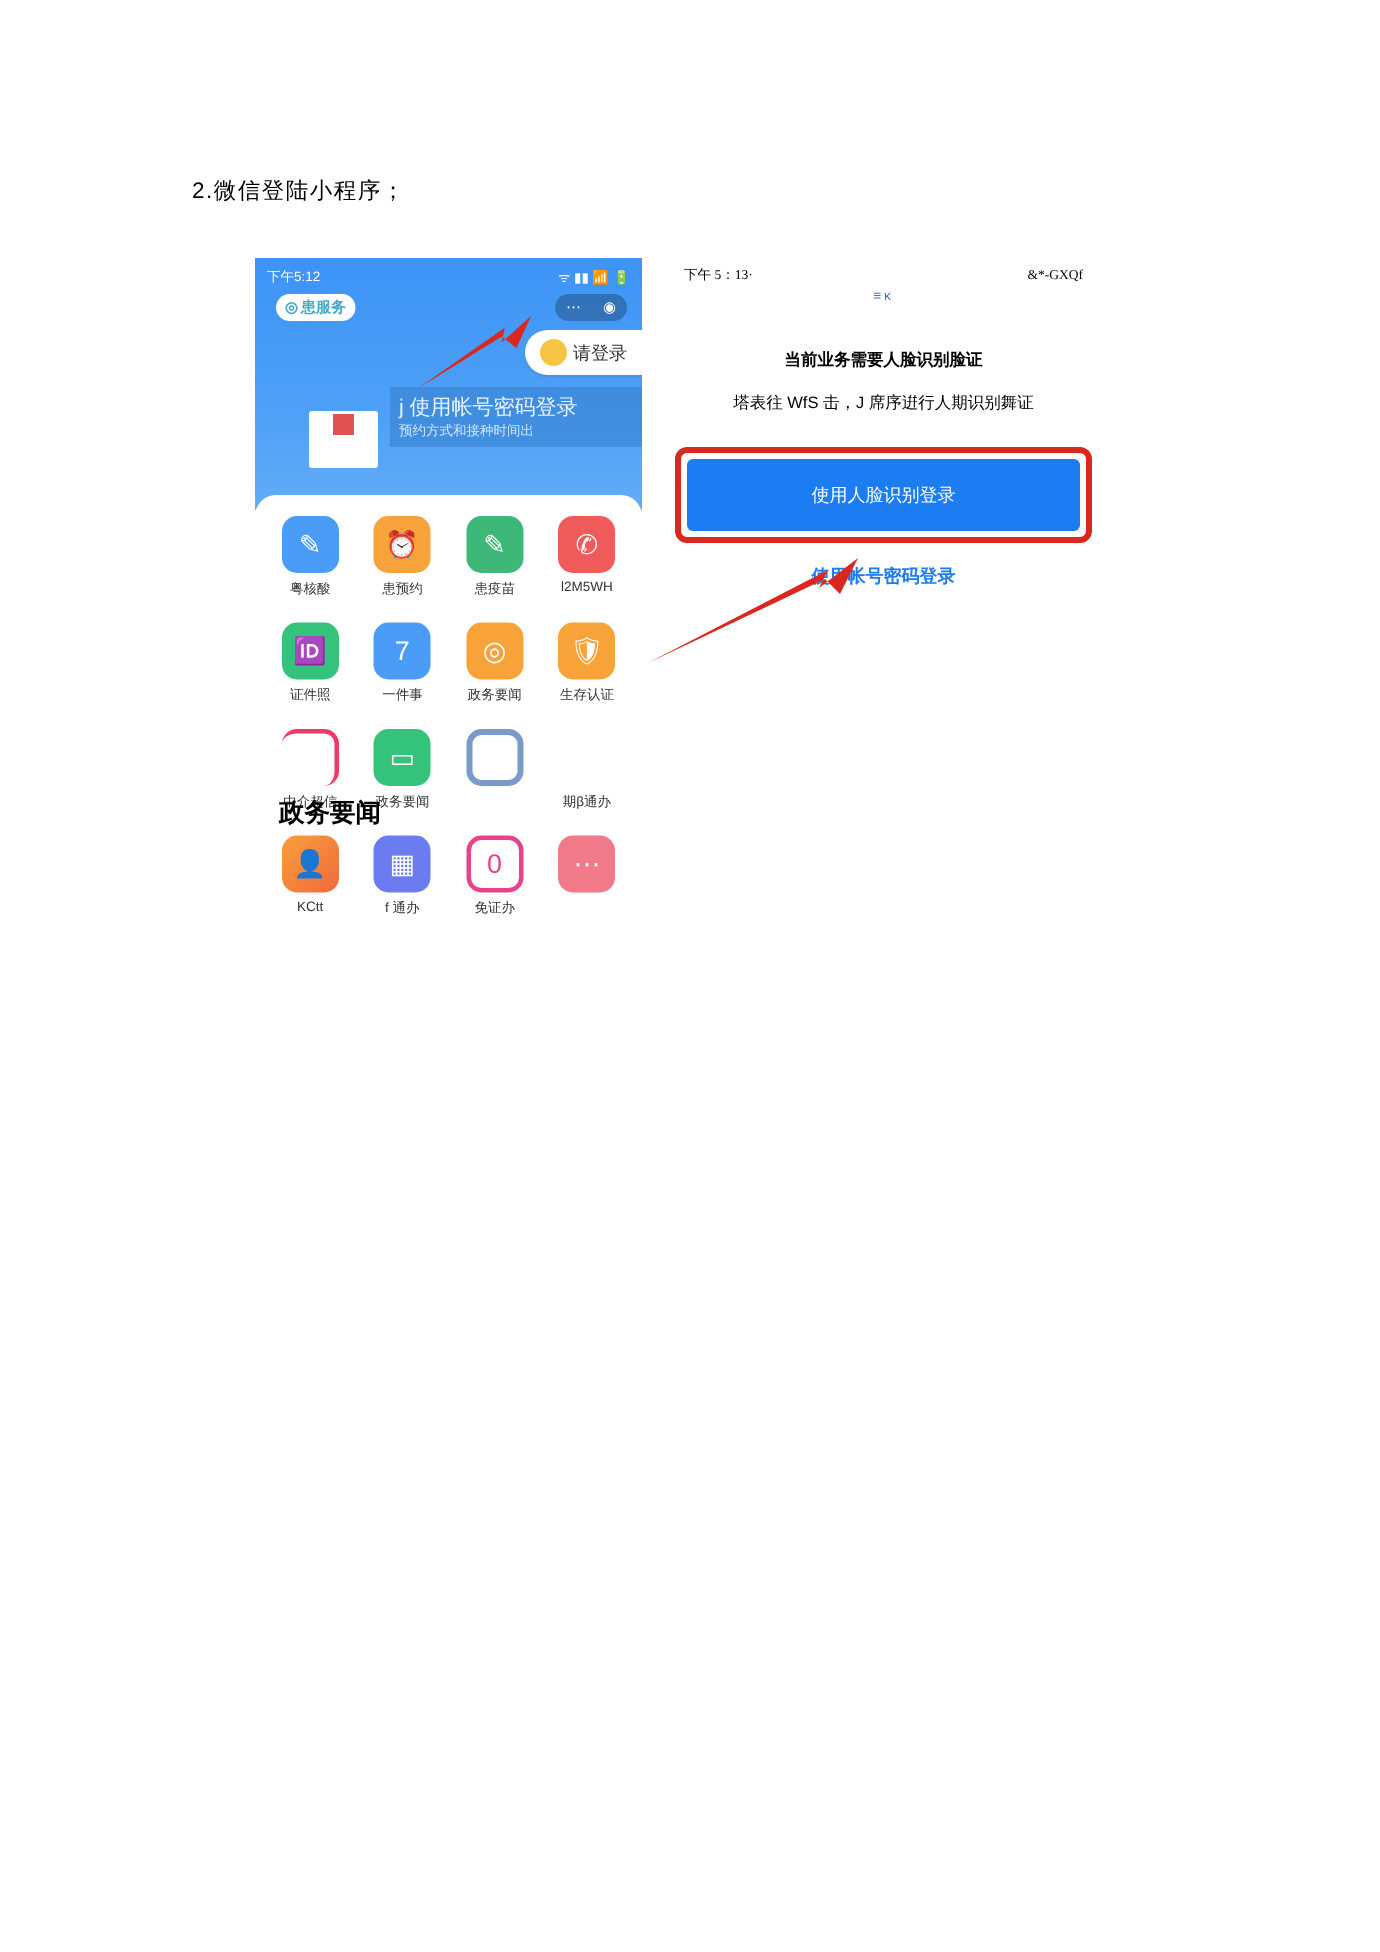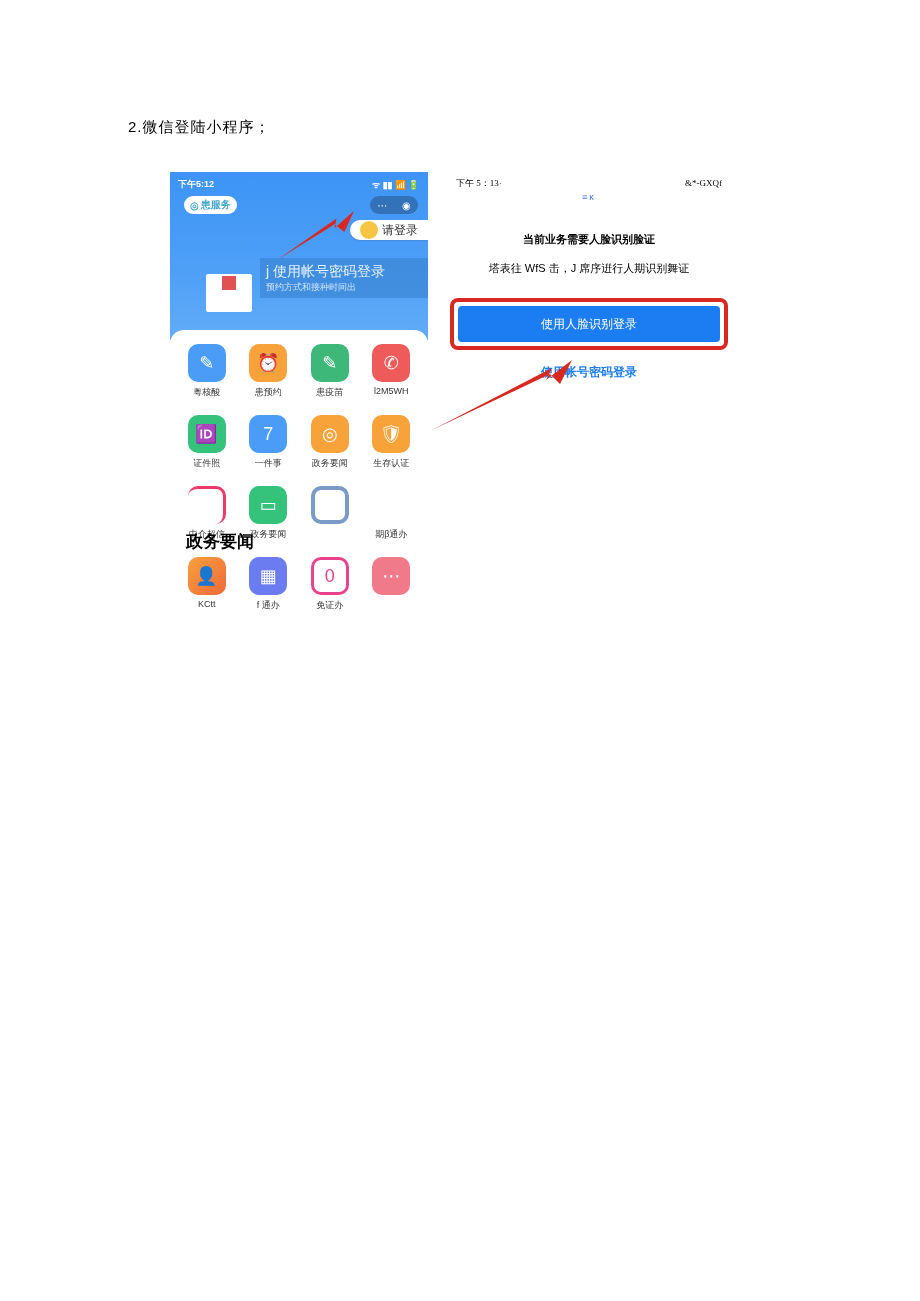--- a/index.html
+++ b/index.html
@@ -32,37 +32,37 @@
   }
   .pl-header {
     height: 168px;
     background: linear-gradient(#3d94f6,#5aa8f7);
     position: relative;
     overflow: hidden;
   }
   .pl-status {
     position: absolute; top: 4px; left: 0; width: 100%; height: 16px;
     display: flex; justify-content: space-between; padding: 0 8px;
-    font-size: 9px; color: #fff; align-items: center; font-weight: bold;
+    font-size: 9px; color: #fff; align-items: center;
   }
   .pl-logo {
     position: absolute; top: 24px; left: 14px;
     background: #fff; color: #46a8c8; border-radius: 10px;
     padding: 2px 6px; font-size: 10px; font-weight: bold;
     display: flex; align-items: center; gap: 2px;
   }
   .pl-capsule {
     position: absolute; top: 24px; right: 10px;
     width: 48px; height: 18px; background: rgba(0,0,0,.25);
     border-radius: 10px; display: flex; align-items: center;
     justify-content: space-around; color: #fff; font-size: 10px;
   }
   .pl-login {
     position: absolute; top: 48px; right: 0;
-    background: #fff; height: 20px; width: 78px;
+    background: #fff; height: 30px; width: 78px;
     border-radius: 16px 0 0 16px;
     display: flex; align-items: center; justify-content: center;
     gap: 4px; font-size: 12px; color: #333;
     box-shadow: 0 1px 2px rgba(0,0,0,.1);
   }
   .pl-login .avatar {
     width: 18px; height: 18px; border-radius: 50%;
     background: #f6c544; display: inline-block;
   }
   .red-arrow-1 {
@@ -145,21 +145,21 @@
     font-size: 8px; letter-spacing: 1px;
   }
   .pr-mid { text-align:center; font-size:9px; color:#3a72d8; margin-top:2px; letter-spacing:2px;}
   .pr-msg1 { text-align:center; font-size:11px; margin-top:30px; font-weight:bold;}
   .pr-msg2 { text-align:center; font-size:11px; margin-top:14px; font-weight:normal;}
   .pr-btn-wrap {
     margin: 22px 6px 0; border: 4px solid #d9281f; border-radius: 8px;
     padding: 4px;
   }
   .pr-btn {
-    background: #1b7df1; color: #fff; height: 36px;
+    background: #1b7df1; color: #fff; height: 48px;
     display: flex; align-items: center; justify-content: center;
     font-size: 12px; border-radius: 4px;
   }
   .pr-link {
     text-align:center; margin-top: 14px; position: relative;
     font-size: 12px; color: #1b7df1; font-weight: bold;
   }
   .red-arrow-2 {
     position: absolute; left: -12px; top: -4px; width: 160px; height: 70px;
     pointer-events: none;

